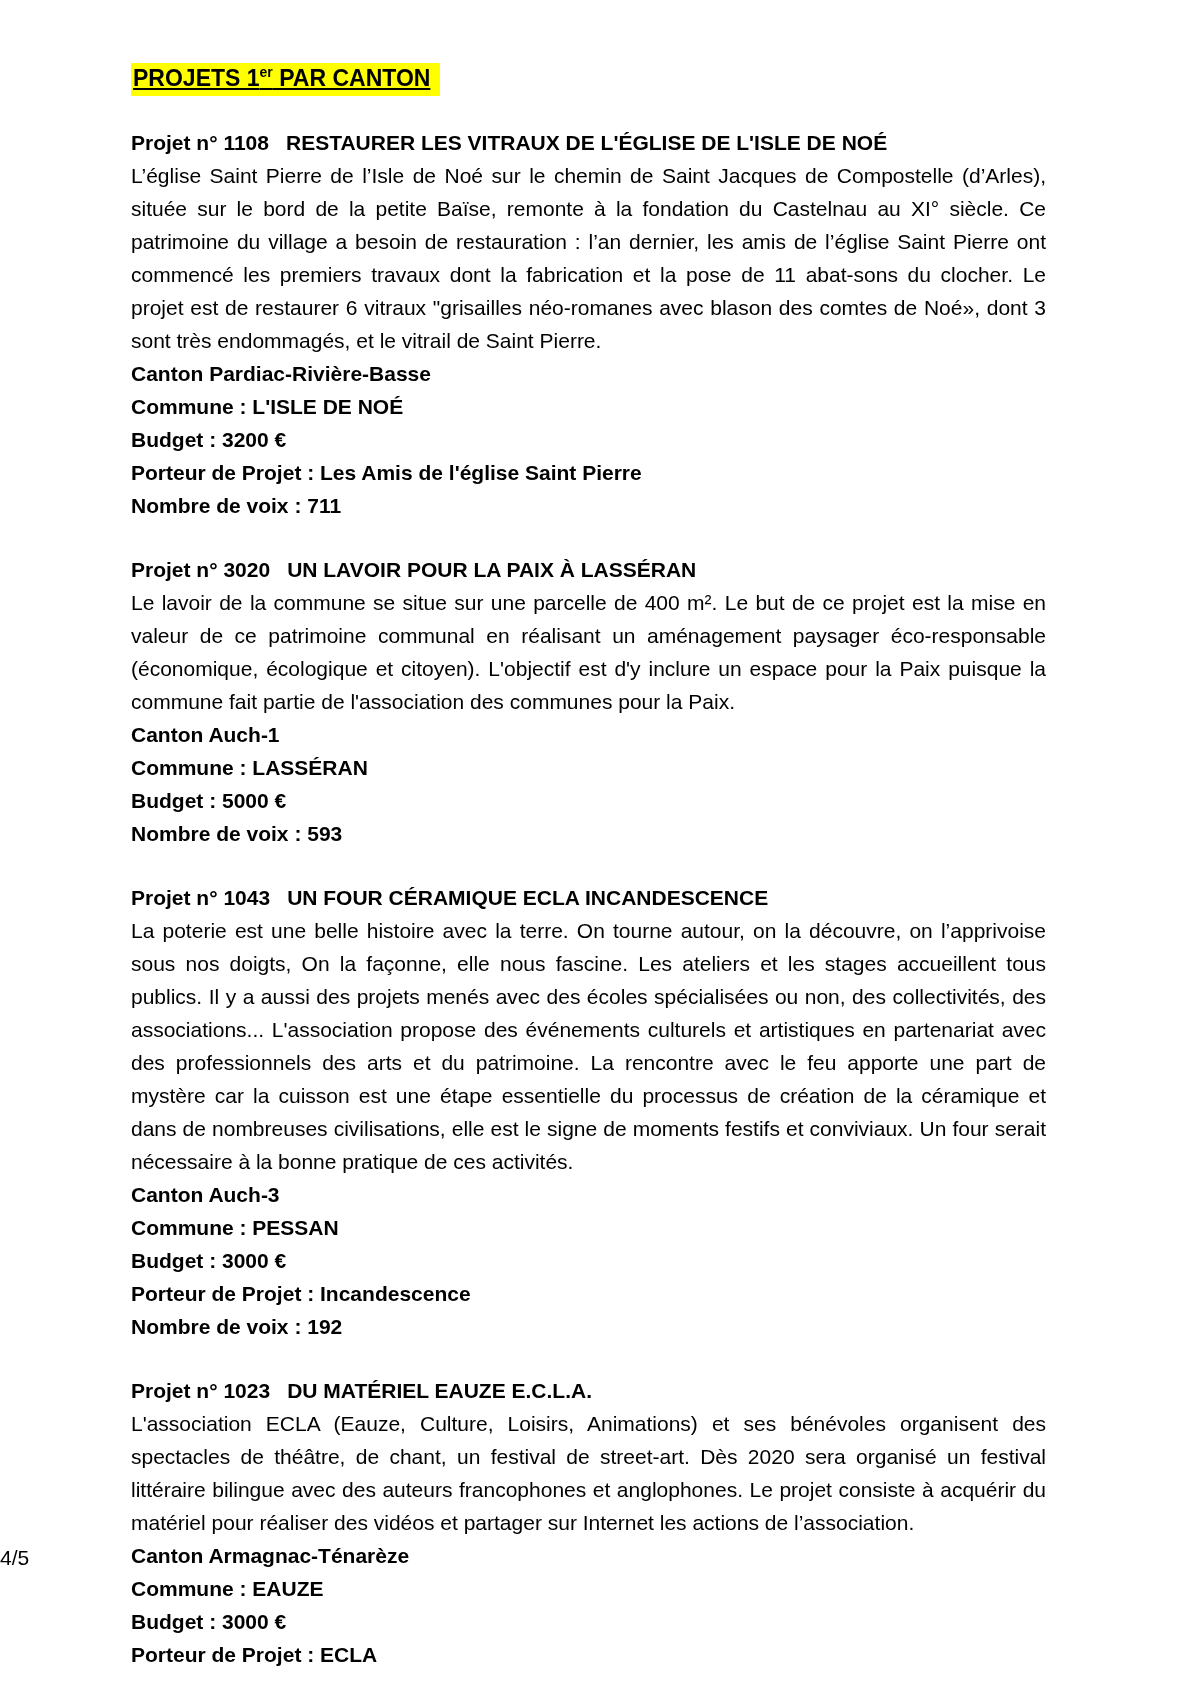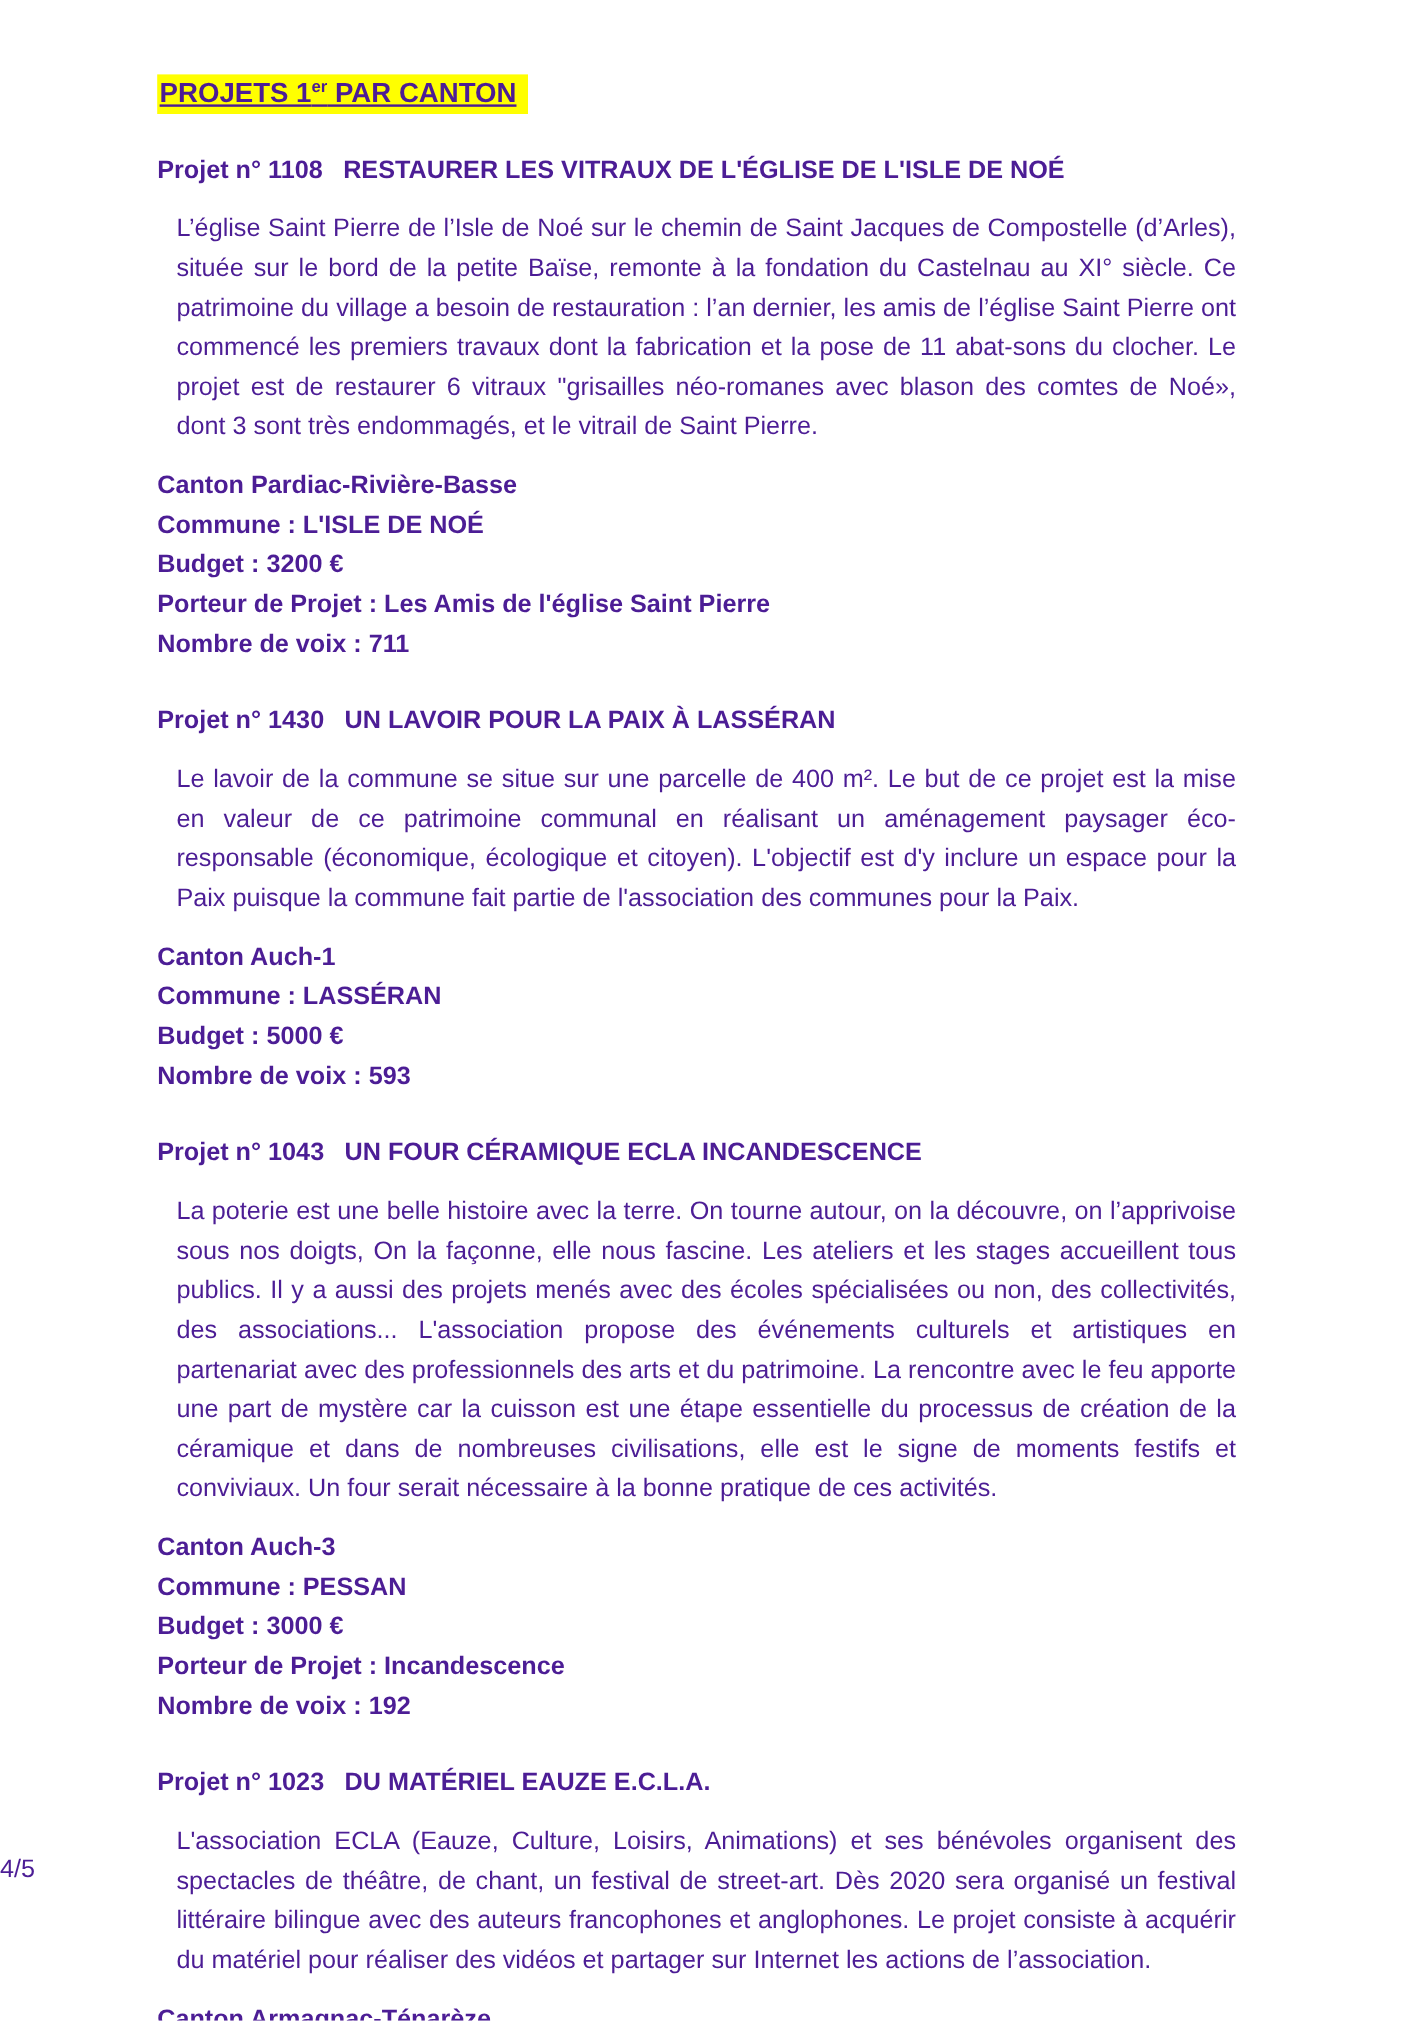--- a/index.html
+++ b/index.html
@@ -7,21 +7,21 @@
     padding: 0;
     background: #ffffff;
   }
   .page {
     position: relative;
     width: 1190px;
     height: 1684px;
     box-sizing: border-box;
     padding: 62px 144px 0 131px;
     background: #ffffff;
-    color: #4c1d95;
+    color: #000000;
     font-family: "Liberation Sans", "DejaVu Sans", sans-serif;
     font-size: 21px;
     line-height: 33px;
     overflow: hidden;
   }
   .doc-title {
     display: inline-block;
     margin: 0 0 30px 0;
     padding: 0 10px 2px 2px;
     background: #FFFF00;
@@ -37,21 +37,21 @@
   .project {
     margin: 0 0 31px 0;
   }
   .project-heading {
     font-weight: 700;
   }
   .project-number {
     margin-right: 17px;
   }
   .project-desc {
-    margin: 16px;
+    margin: 0;
     text-align: justify;
   }
   .detail-line {
     font-weight: 700;
   }
   .page-number {
     position: absolute;
     top: 1541px;
     left: 0;
     width: 100%;
@@ -71,21 +71,21 @@
     <div class="project-heading"><span class="project-number">Projet n° 1108</span><span class="project-title">RESTAURER LES VITRAUX DE L'ÉGLISE DE L'ISLE DE NOÉ</span></div>
     <p class="project-desc">L’église Saint Pierre de l’Isle de Noé sur le chemin de Saint Jacques de Compostelle (d’Arles), située sur le bord de la petite Baïse, remonte à la fondation du Castelnau au XI° siècle. Ce patrimoine du village a besoin de restauration : l’an dernier, les amis de l’église Saint Pierre ont commencé les premiers travaux dont la fabrication et la pose de 11 abat-sons du clocher. Le projet est de restaurer 6 vitraux "grisailles néo-romanes avec blason des comtes de Noé», dont 3 sont très endommagés, et le vitrail de Saint Pierre.</p>
     <div class="detail-line">Canton Pardiac-Rivière-Basse</div>
     <div class="detail-line">Commune : L'ISLE DE NOÉ</div>
     <div class="detail-line">Budget : 3200 €</div>
     <div class="detail-line">Porteur de Projet : Les Amis de l'église Saint Pierre</div>
     <div class="detail-line">Nombre de voix : 711</div>
   </section>
 
   <section class="project">
-    <div class="project-heading"><span class="project-number">Projet n° 1430</span><span class="project-title">UN LAVOIR POUR LA PAIX À LASSÉRAN</span></div>
+    <div class="project-heading"><span class="project-number">Projet n° 3020</span><span class="project-title">UN LAVOIR POUR LA PAIX À LASSÉRAN</span></div>
     <p class="project-desc">Le lavoir de la commune se situe sur une parcelle de 400 m². Le but de ce projet est la mise en valeur de ce patrimoine communal en réalisant un aménagement paysager éco-responsable (économique, écologique et citoyen). L'objectif est d'y inclure un espace pour la Paix puisque la commune fait partie de l'association des communes pour la Paix.</p>
     <div class="detail-line">Canton Auch-1</div>
     <div class="detail-line">Commune : LASSÉRAN</div>
     <div class="detail-line">Budget : 5000 €</div>
     <div class="detail-line">Nombre de voix : 593</div>
   </section>
 
   <section class="project">
     <div class="project-heading"><span class="project-number">Projet n° 1043</span><span class="project-title">UN FOUR CÉRAMIQUE ECLA INCANDESCENCE</span></div>
     <p class="project-desc">La poterie est une belle histoire avec la terre. On tourne autour, on la découvre, on l’apprivoise sous nos doigts, On la façonne, elle nous fascine. Les ateliers et les stages accueillent tous  publics. Il y a aussi des projets menés avec des écoles spécialisées ou non, des collectivités, des associations... L'association propose des événements culturels et artistiques en partenariat avec des professionnels des arts et du patrimoine. La rencontre avec le feu apporte une part de mystère car la cuisson est une étape essentielle du processus de création de la céramique et dans de nombreuses civilisations, elle est le signe de moments festifs et conviviaux. Un four serait nécessaire à la bonne pratique de ces activités.</p>

